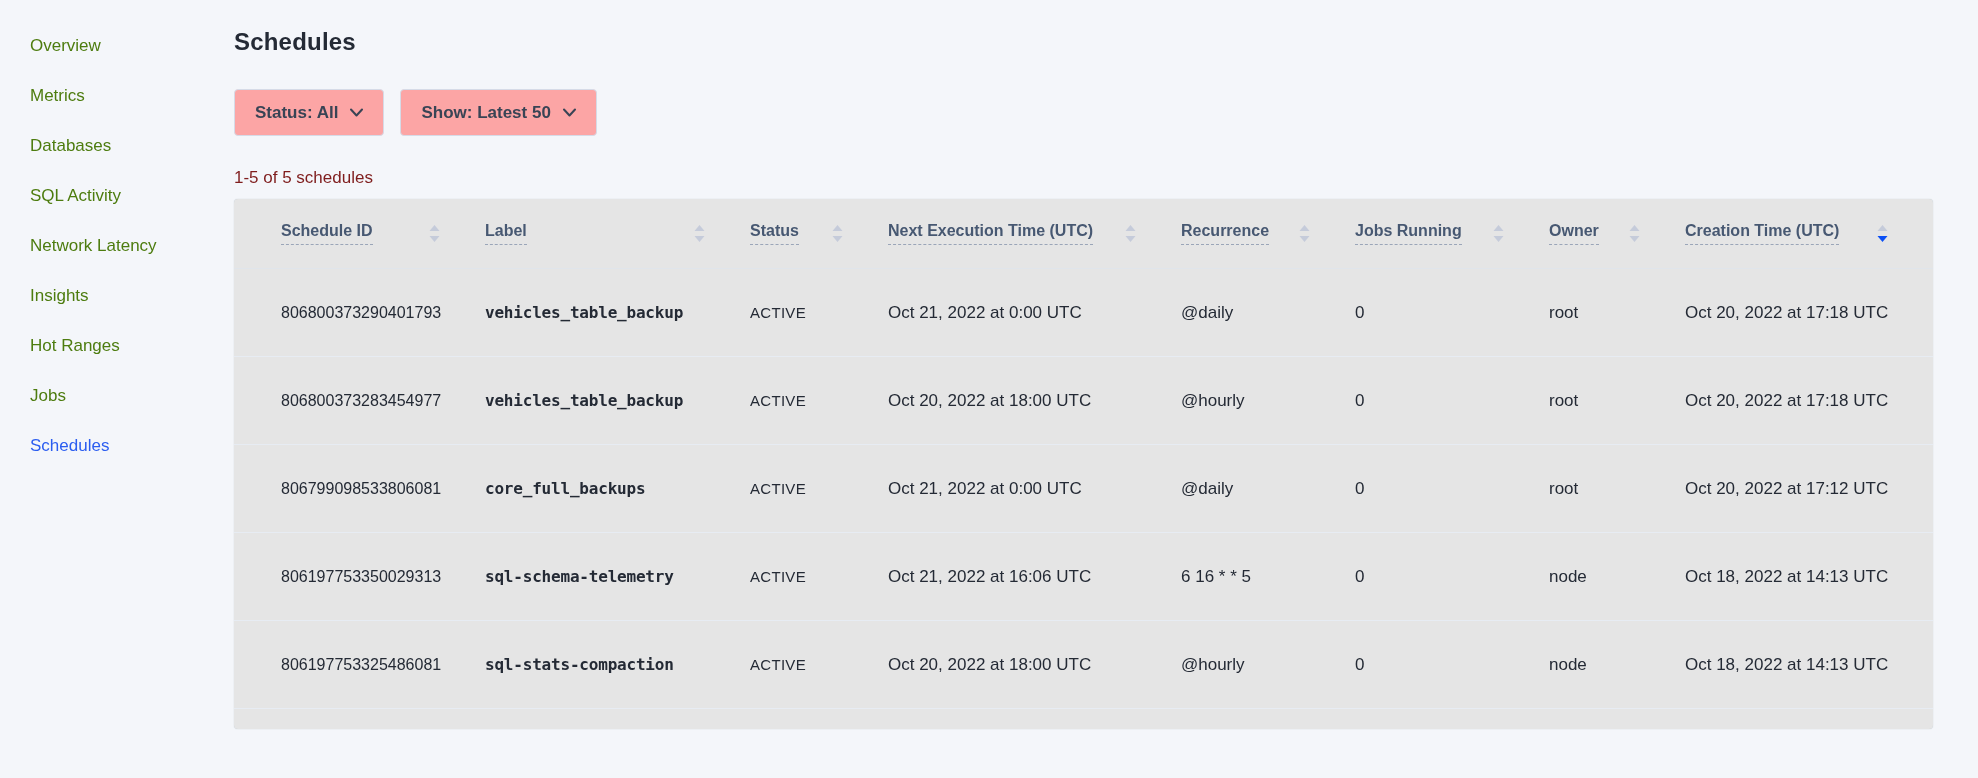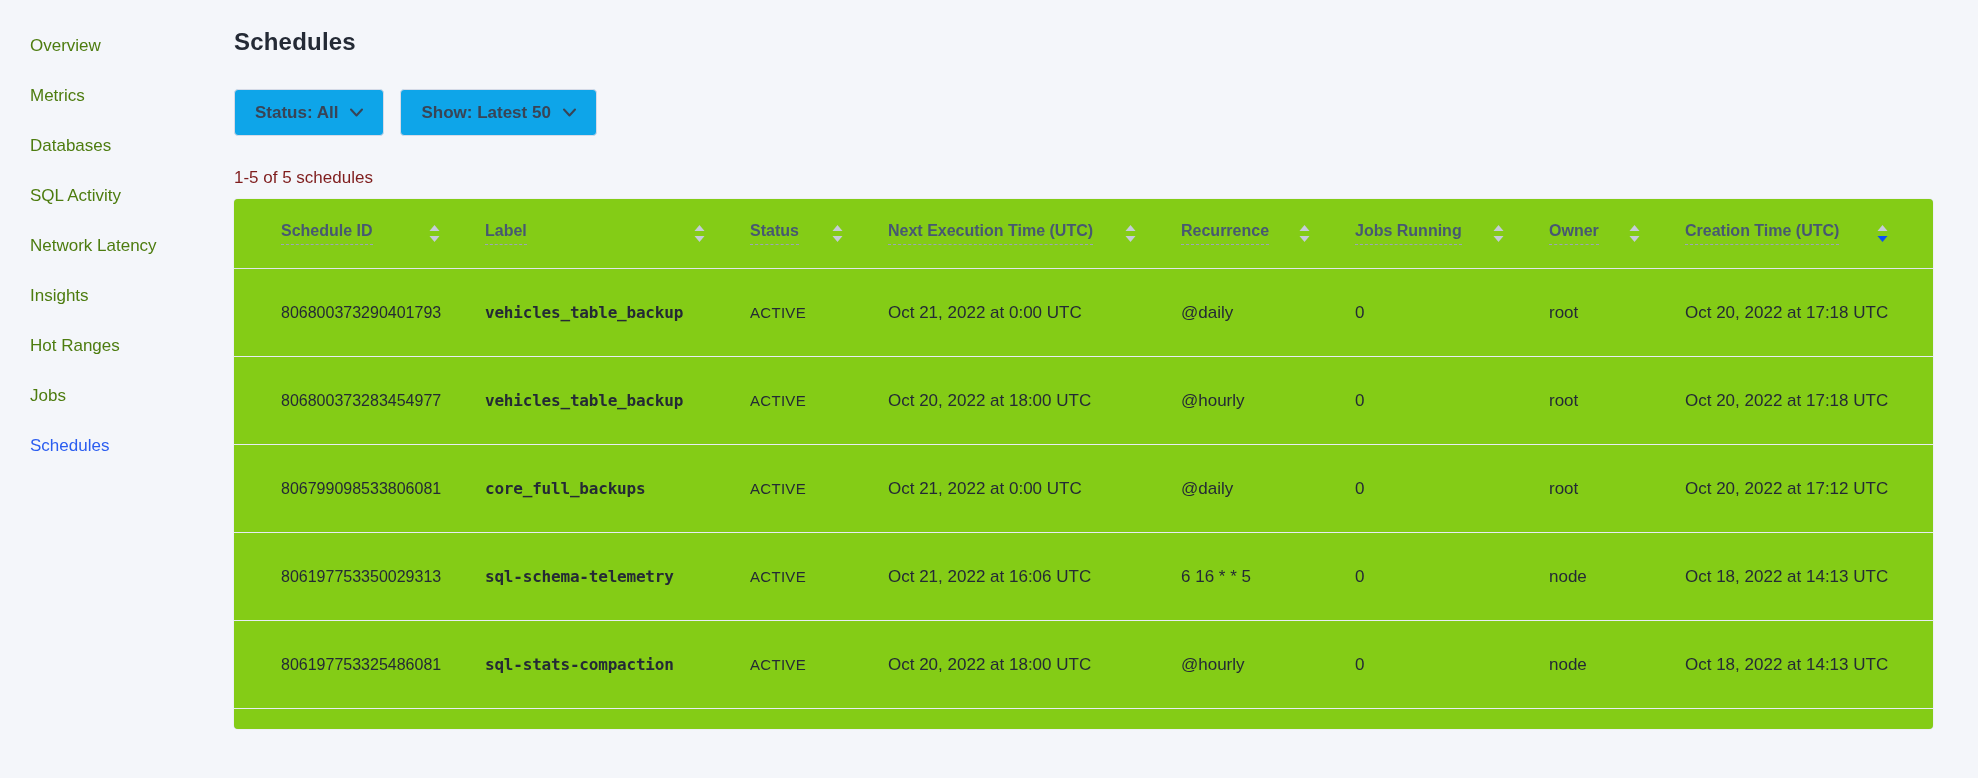--- a/index.html
+++ b/index.html
@@ -19,28 +19,28 @@
     font-size: 17px; color: #4d7c0f; text-decoration: none; cursor: pointer;
   }
   .nav-item.active { color: #2b5df0; }
 
   
   .main { position: absolute; left: 234px; top: 0; width: 1699px; }
   .page-title { margin: 28px 0 0 0; font-size: 24px; font-weight: 700; color: #242a35; letter-spacing: 0.2px; }
   .filters { display: flex; gap: 16px; margin-top: 33px; }
   .dropdown {
     display: inline-flex; align-items: center; gap: 12px; height: 47px; padding: 0 20px;
-    background: #0ea5e9; border: 1px solid #d6dbe7; border-radius: 4px;
+    background: #fca5a5; border: 1px solid #d6dbe7; border-radius: 4px;
     font-family: inherit; font-size: 17px; font-weight: 700; color: #394455; cursor: pointer;
   }
   .count { margin-top: 32px; font-size: 17px; color: #7f1d1d; }
 
   
   .card {
-    margin-top: 11px; background: #84cc16; border-radius: 4px;
+    margin-top: 11px; background: #e5e5e5; border-radius: 4px;
     box-shadow: 0 0 1px rgba(67, 90, 111, 0.35); padding-bottom: 20px;
   }
   .thead, .row {
     display: grid;
     grid-template-columns: 251px 265px 138px 293px 174px 194px 136px 1fr;
     align-items: center;
   }
   .thead { height: 70px; border-bottom: 1px solid #e0e5eb; }
   .th {
     display: flex; align-items: center; justify-content: space-between;

